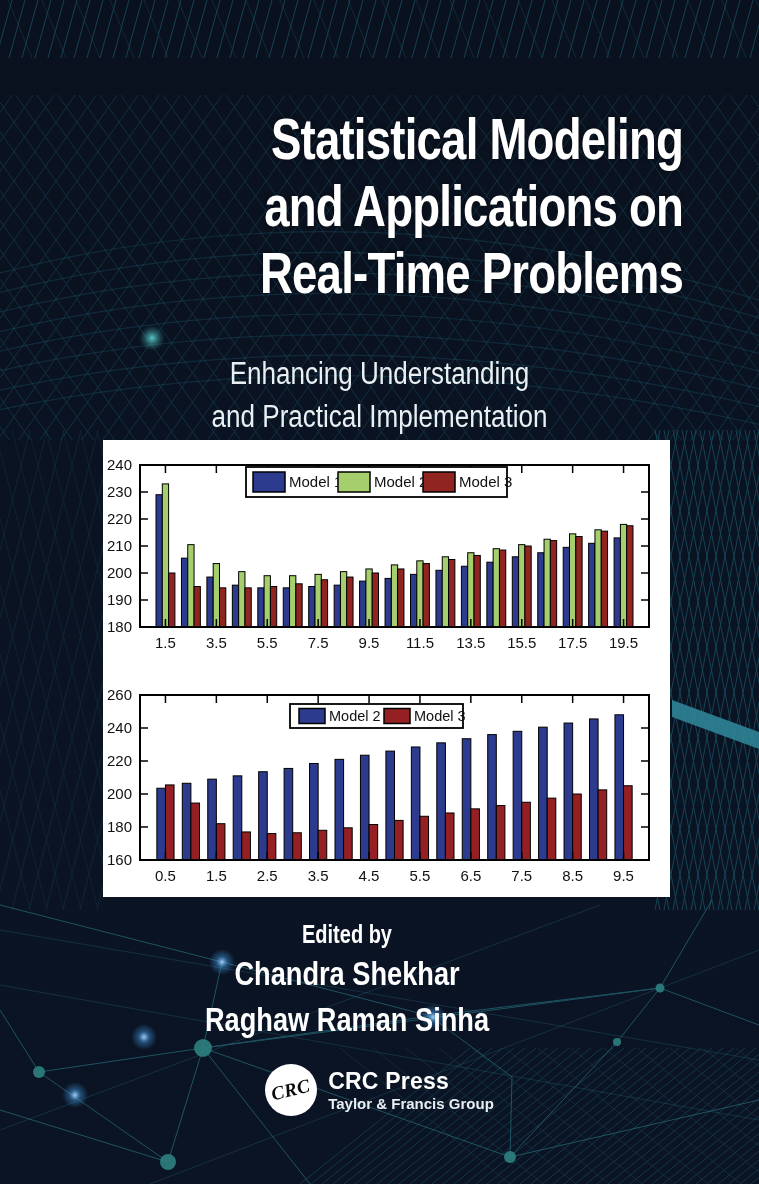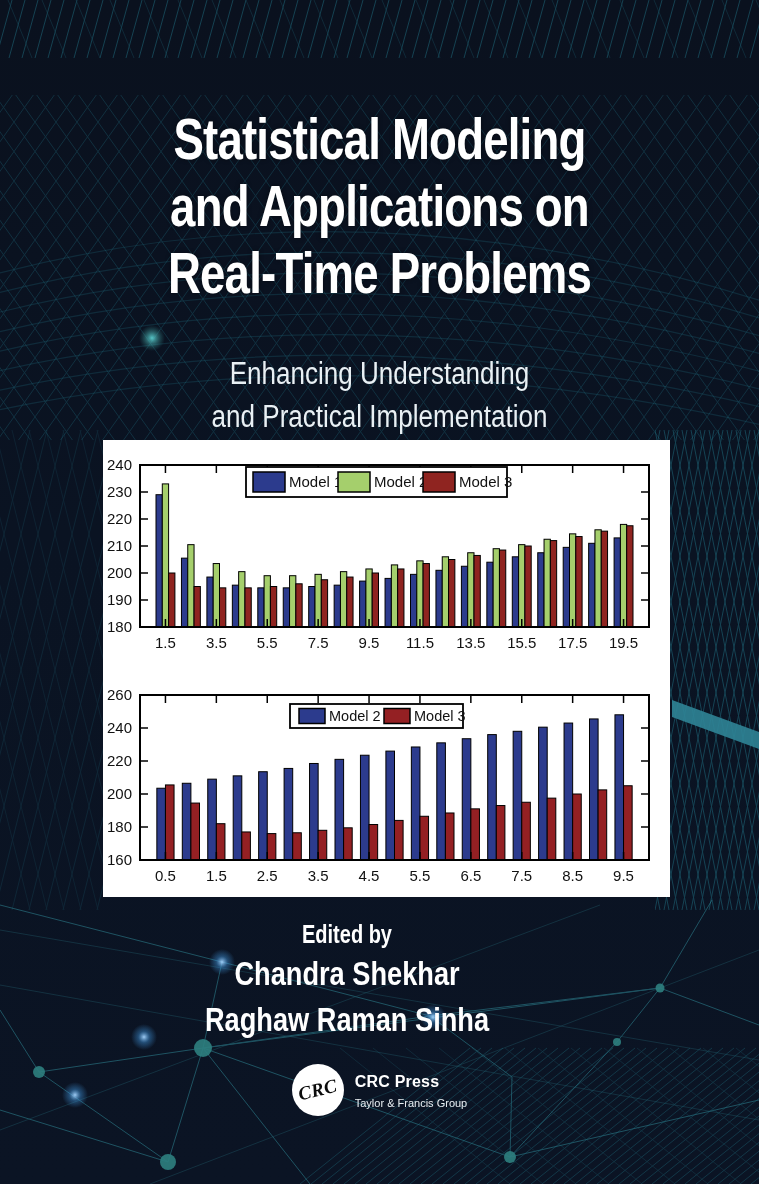--- a/index.html
+++ b/index.html
@@ -10,21 +10,21 @@
   }
   #bg{position:absolute;left:0;top:0;z-index:0;}
   .banner{
     position:absolute; left:0; top:58px; width:759px; height:37px; z-index:2;
     background:var(--banner-red,#d4262c); display:flex; align-items:center; justify-content:center;
   }
   .banner-text{
     color:#fff; font-size:18px; font-weight:400; letter-spacing:.5px;
     transform:scaleX(.82); transform-origin:center; white-space:nowrap;
   }
-  .title{position:absolute; left:0; top:106px; width:759px; z-index:2; text-align:center;}
+  .title{position:absolute; left:0; top:106px; width:759px; z-index:2; text-align:right;}
   .title-line{
     color:#fff; font-weight:700; font-size:57px; line-height:67px; letter-spacing:-1px;
     transform:scaleX(.8); transform-origin:center; white-space:nowrap;
     text-shadow:0 0 6px rgba(0,0,0,.45);
   }
   .subtitle{position:absolute; left:0; top:352px; width:759px; z-index:2; text-align:center;}
   .sub-line{
     color:#e9f0f4; font-weight:400; font-size:31px; line-height:43px;
     transform:scaleX(.84); transform-origin:center; white-space:nowrap;
   }
@@ -47,22 +47,22 @@
   }
   .crc-circle{
     width:52px; height:52px; border-radius:50%; background:#fff; flex:0 0 auto;
     display:flex; align-items:center; justify-content:center;
   }
   .crc-text{
     font-family:"Liberation Serif","DejaVu Serif",serif; font-style:italic; font-weight:700;
     font-size:19px; color:#0b0b0b; transform:rotate(-14deg); letter-spacing:.5px;
   }
   .pub-text{display:flex; flex-direction:column; justify-content:center;}
-  .pub-name{color:#fff; font-size:16px; font-weight:700; line-height:27px; letter-spacing:.2px;}
-  .pub-group{color:#e8eef2; font-size:11px; font-weight:400; line-height:17px;}
+  .pub-name{color:#fff; font-size:23px; font-weight:700; line-height:27px; letter-spacing:.2px;}
+  .pub-group{color:#e8eef2; font-size:15px; font-weight:700; line-height:17px;}
 </style>
 </head>
 <body>
 
 <div class="cover">
 
   <svg id="bg" width="759" height="1184">
       <defs>
         <radialGradient id="gBlue">
           <stop offset="0%" stop-color="#a8d6ff" stop-opacity="0.95"></stop>

